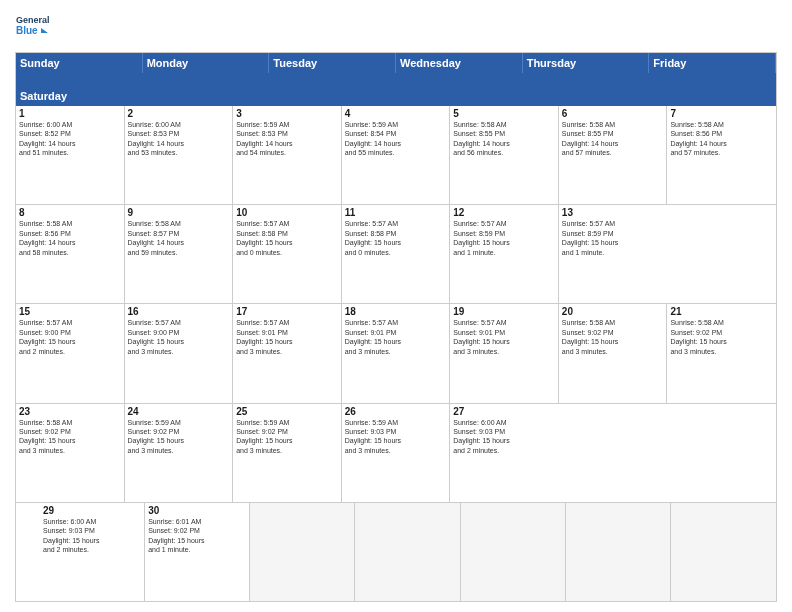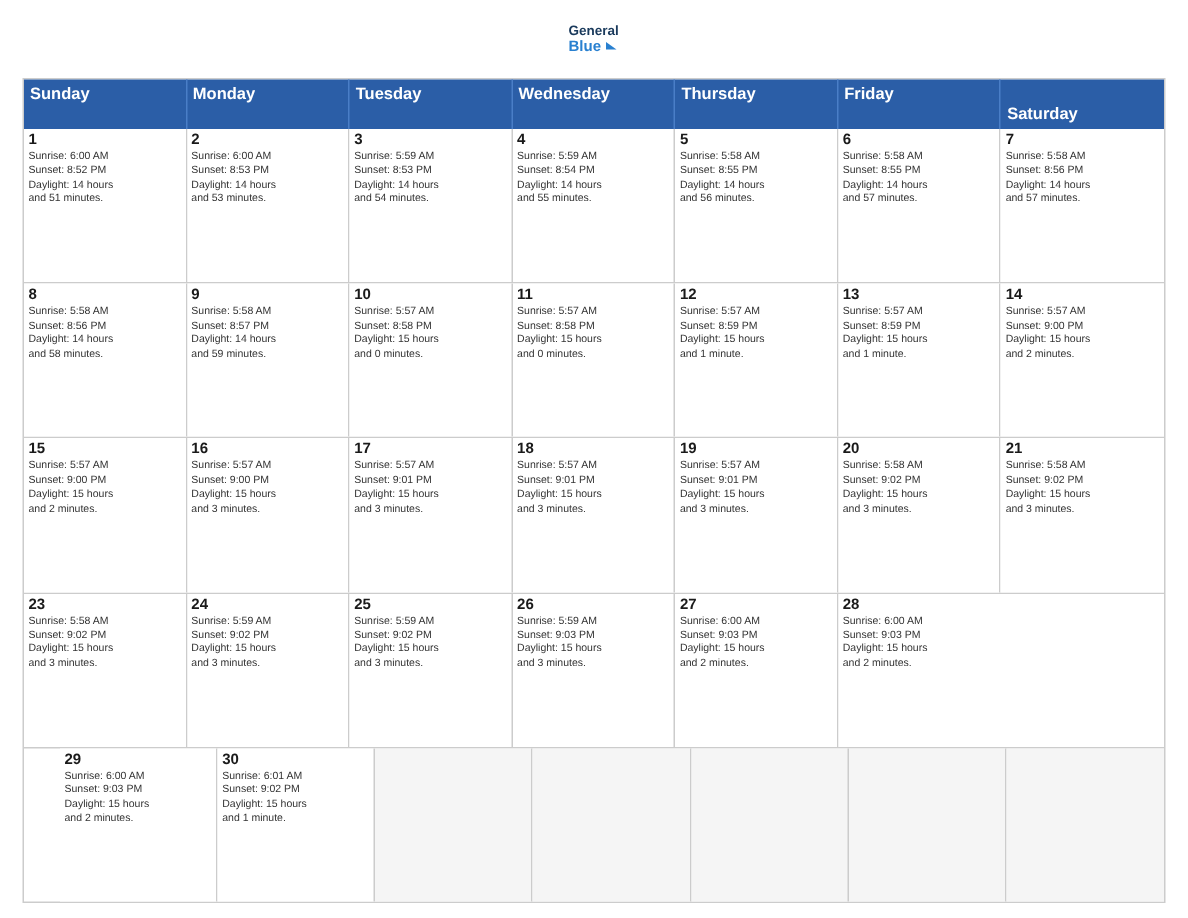--- a/index.html
+++ b/index.html
@@ -12,21 +12,21 @@
     }
     .page {
       width: 792px;
       height: 612px;
       padding: 10px 15px;
       display: flex;
       flex-direction: column;
     }
     .header {
       display: flex;
-      justify-content: center;
+      justify-content: flex-start;
       align-items: flex-start;
       margin-bottom: 6px;
     }
     .logo {
       display: flex;
       align-items: center;
       gap: 2px;
     }
     .title-block {
       text-align: right;
@@ -42,21 +42,21 @@
       color: #333;
     }
     .calendar {
       flex: 1;
       display: flex;
       flex-direction: column;
       border: 1px solid #ccc;
     }
     .cal-header {
       display: grid;
-      grid-template-columns: repeat(7, 1fr);
+      grid-template-columns: repeat(6, 1fr);
       background: #2b5ea7;
     }
     .cal-header-cell {
       color: white;
       font-size: 11px;
       font-weight: bold;
       padding: 4px 4px;
       text-align: left;
       border-right: 1px solid #4a7ec7;
     }
@@ -214,81 +214,74 @@
 Daylight: 15 hours
 and 1 minute.</div>
           </div>
           <div class="cal-cell">
             <span class="day-num">13</span>
             <div class="cell-text" style="white-space: pre-line;">Sunrise: 5:57 AM
 Sunset: 8:59 PM
 Daylight: 15 hours
 and 1 minute.</div>
           </div>
-          <div class="cal-cell">
-            <span class="day-num">14</span>
+        </div>
+        <div class="cal-row">
+          <div class="cal-cell">
+            <span class="day-num">15</span>
             <div class="cell-text" style="white-space: pre-line;">Sunrise: 5:57 AM
 Sunset: 9:00 PM
 Daylight: 15 hours
 and 2 minutes.</div>
           </div>
+          <div class="cal-cell">
+            <span class="day-num">16</span>
+            <div class="cell-text" style="white-space: pre-line;">Sunrise: 5:57 AM
+Sunset: 9:00 PM
+Daylight: 15 hours
+and 3 minutes.</div>
+          </div>
+          <div class="cal-cell">
+            <span class="day-num">17</span>
+            <div class="cell-text" style="white-space: pre-line;">Sunrise: 5:57 AM
+Sunset: 9:01 PM
+Daylight: 15 hours
+and 3 minutes.</div>
+          </div>
+          <div class="cal-cell">
+            <span class="day-num">18</span>
+            <div class="cell-text" style="white-space: pre-line;">Sunrise: 5:57 AM
+Sunset: 9:01 PM
+Daylight: 15 hours
+and 3 minutes.</div>
+          </div>
+          <div class="cal-cell">
+            <span class="day-num">19</span>
+            <div class="cell-text" style="white-space: pre-line;">Sunrise: 5:57 AM
+Sunset: 9:01 PM
+Daylight: 15 hours
+and 3 minutes.</div>
+          </div>
+          <div class="cal-cell">
+            <span class="day-num">20</span>
+            <div class="cell-text" style="white-space: pre-line;">Sunrise: 5:58 AM
+Sunset: 9:02 PM
+Daylight: 15 hours
+and 3 minutes.</div>
+          </div>
+          <div class="cal-cell">
+            <span class="day-num">21</span>
+            <div class="cell-text" style="white-space: pre-line;">Sunrise: 5:58 AM
+Sunset: 9:02 PM
+Daylight: 15 hours
+and 3 minutes.</div>
+          </div>
         </div>
         <div class="cal-row">
           <div class="cal-cell">
-            <span class="day-num">15</span>
-            <div class="cell-text" style="white-space: pre-line;">Sunrise: 5:57 AM
-Sunset: 9:00 PM
-Daylight: 15 hours
-and 2 minutes.</div>
-          </div>
-          <div class="cal-cell">
-            <span class="day-num">16</span>
-            <div class="cell-text" style="white-space: pre-line;">Sunrise: 5:57 AM
-Sunset: 9:00 PM
-Daylight: 15 hours
-and 3 minutes.</div>
-          </div>
-          <div class="cal-cell">
-            <span class="day-num">17</span>
-            <div class="cell-text" style="white-space: pre-line;">Sunrise: 5:57 AM
-Sunset: 9:01 PM
-Daylight: 15 hours
-and 3 minutes.</div>
-          </div>
-          <div class="cal-cell">
-            <span class="day-num">18</span>
-            <div class="cell-text" style="white-space: pre-line;">Sunrise: 5:57 AM
-Sunset: 9:01 PM
-Daylight: 15 hours
-and 3 minutes.</div>
-          </div>
-          <div class="cal-cell">
-            <span class="day-num">19</span>
-            <div class="cell-text" style="white-space: pre-line;">Sunrise: 5:57 AM
-Sunset: 9:01 PM
-Daylight: 15 hours
-and 3 minutes.</div>
-          </div>
-          <div class="cal-cell">
-            <span class="day-num">20</span>
-            <div class="cell-text" style="white-space: pre-line;">Sunrise: 5:58 AM
-Sunset: 9:02 PM
-Daylight: 15 hours
-and 3 minutes.</div>
-          </div>
-          <div class="cal-cell">
-            <span class="day-num">21</span>
-            <div class="cell-text" style="white-space: pre-line;">Sunrise: 5:58 AM
-Sunset: 9:02 PM
-Daylight: 15 hours
-and 3 minutes.</div>
-          </div>
-        </div>
-        <div class="cal-row">
-          <div class="cal-cell">
             <span class="day-num">23</span>
             <div class="cell-text" style="white-space: pre-line;">Sunrise: 5:58 AM
 Sunset: 9:02 PM
 Daylight: 15 hours
 and 3 minutes.</div>
           </div>
           <div class="cal-cell">
             <span class="day-num">24</span>
             <div class="cell-text" style="white-space: pre-line;">Sunrise: 5:59 AM
 Sunset: 9:02 PM
@@ -304,27 +297,20 @@
           </div>
           <div class="cal-cell">
             <span class="day-num">26</span>
             <div class="cell-text" style="white-space: pre-line;">Sunrise: 5:59 AM
 Sunset: 9:03 PM
 Daylight: 15 hours
 and 3 minutes.</div>
           </div>
           <div class="cal-cell">
             <span class="day-num">27</span>
-            <div class="cell-text" style="white-space: pre-line;">Sunrise: 6:00 AM
-Sunset: 9:03 PM
-Daylight: 15 hours
-and 2 minutes.</div>
-          </div>
-          <div class="cal-cell">
-            <span class="day-num">28</span>
             <div class="cell-text" style="white-space: pre-line;">Sunrise: 6:00 AM
 Sunset: 9:03 PM
 Daylight: 15 hours
 and 2 minutes.</div>
           </div>
         </div>
         <div class="cal-row">
           <div class="cal-cell">
             <span class="day-num">29</span>
             <div class="cell-text" style="white-space: pre-line;">Sunrise: 6:00 AM

